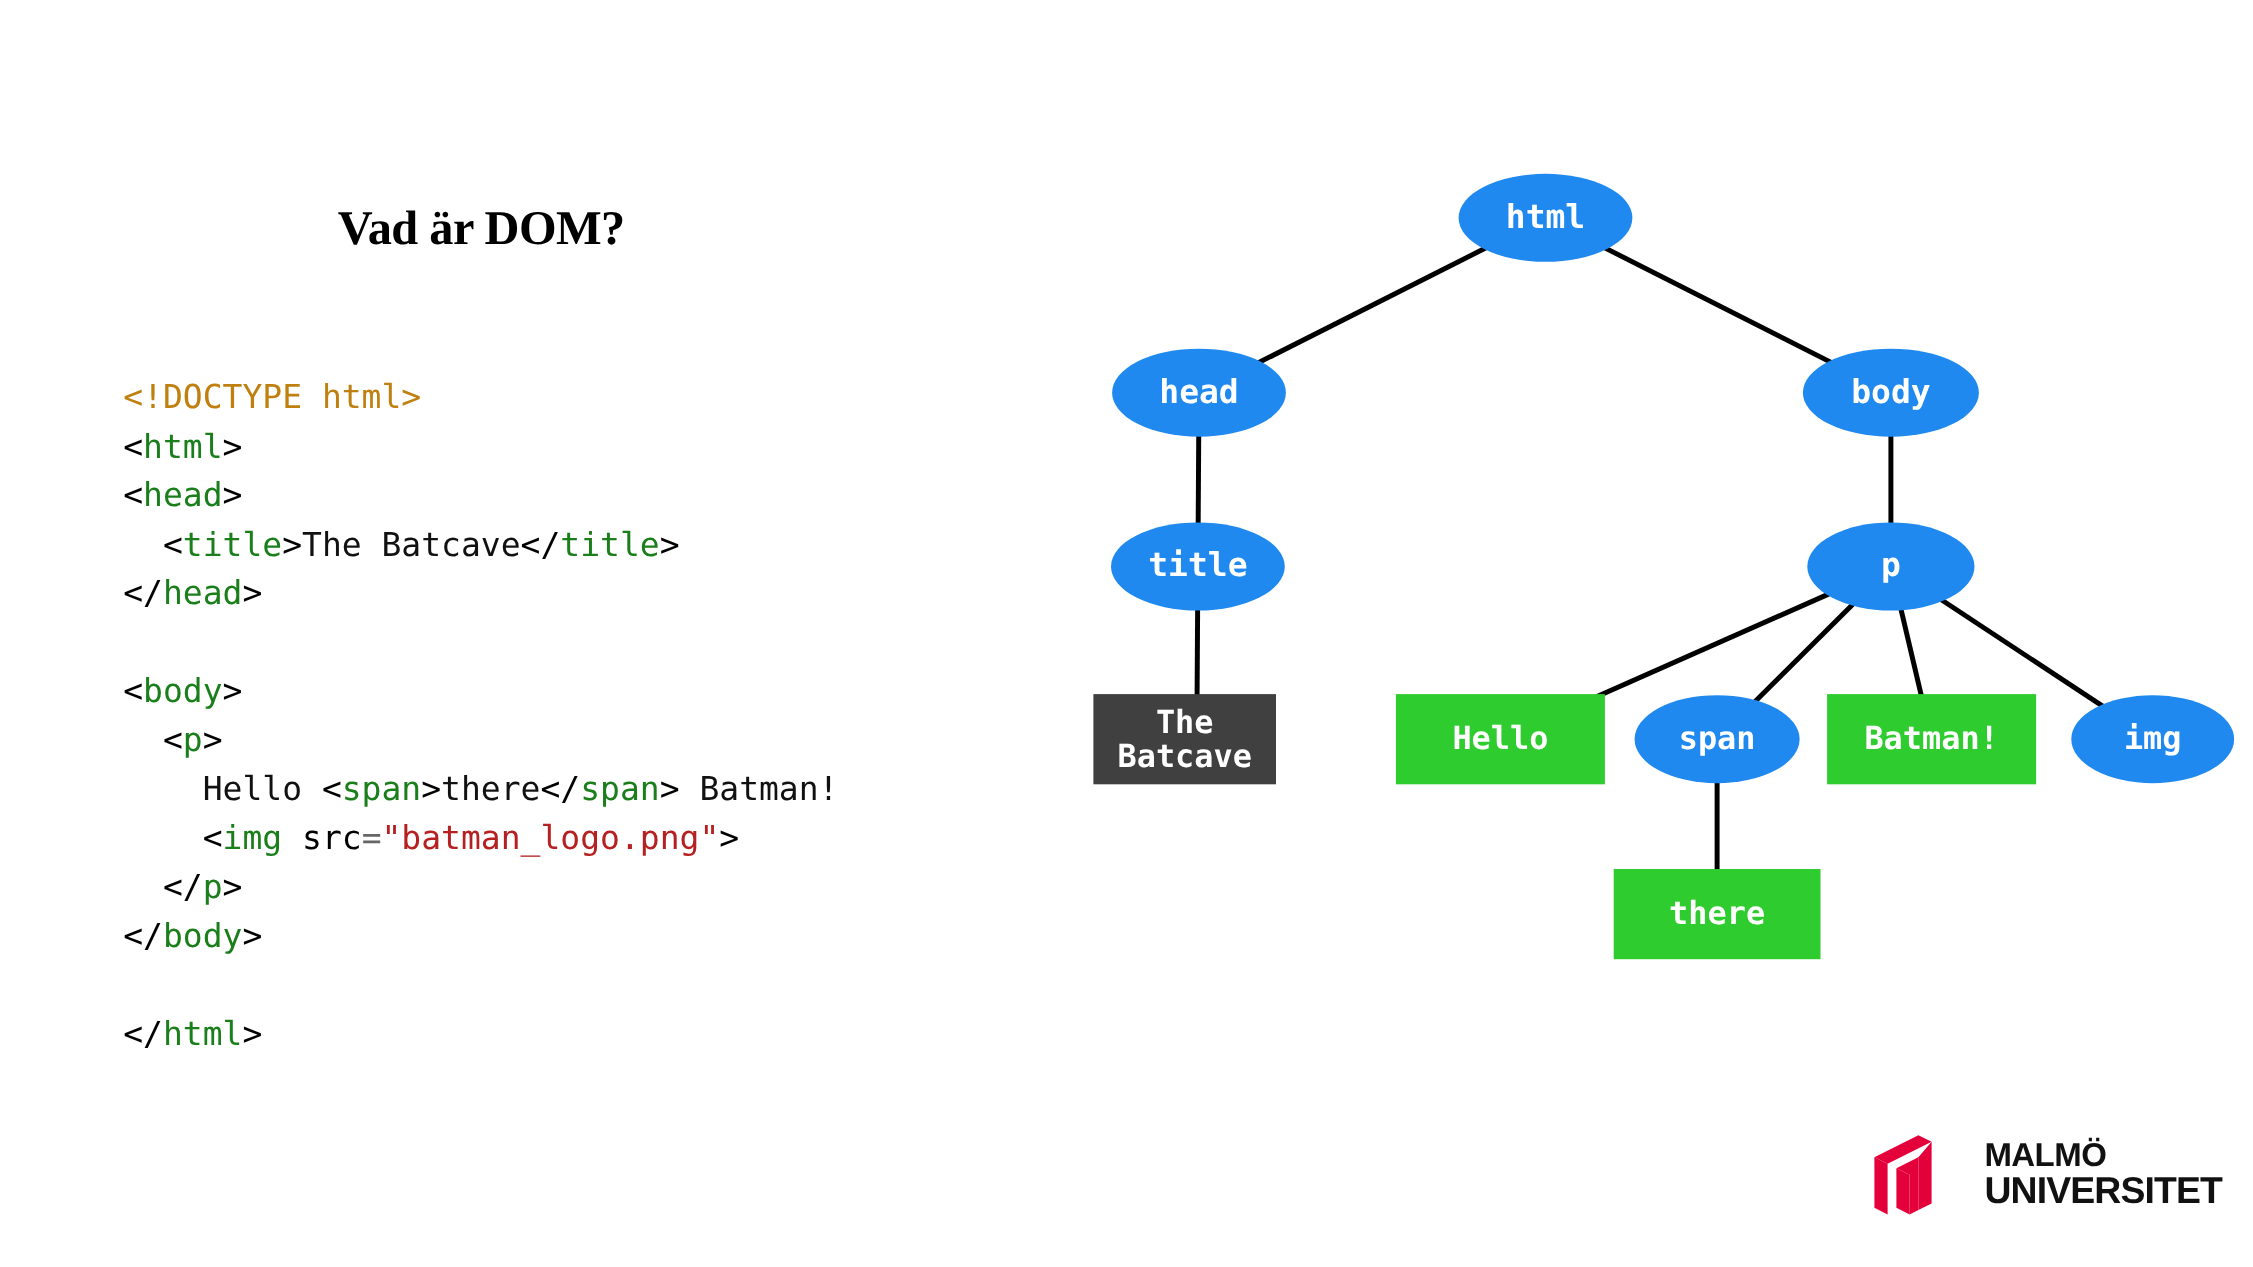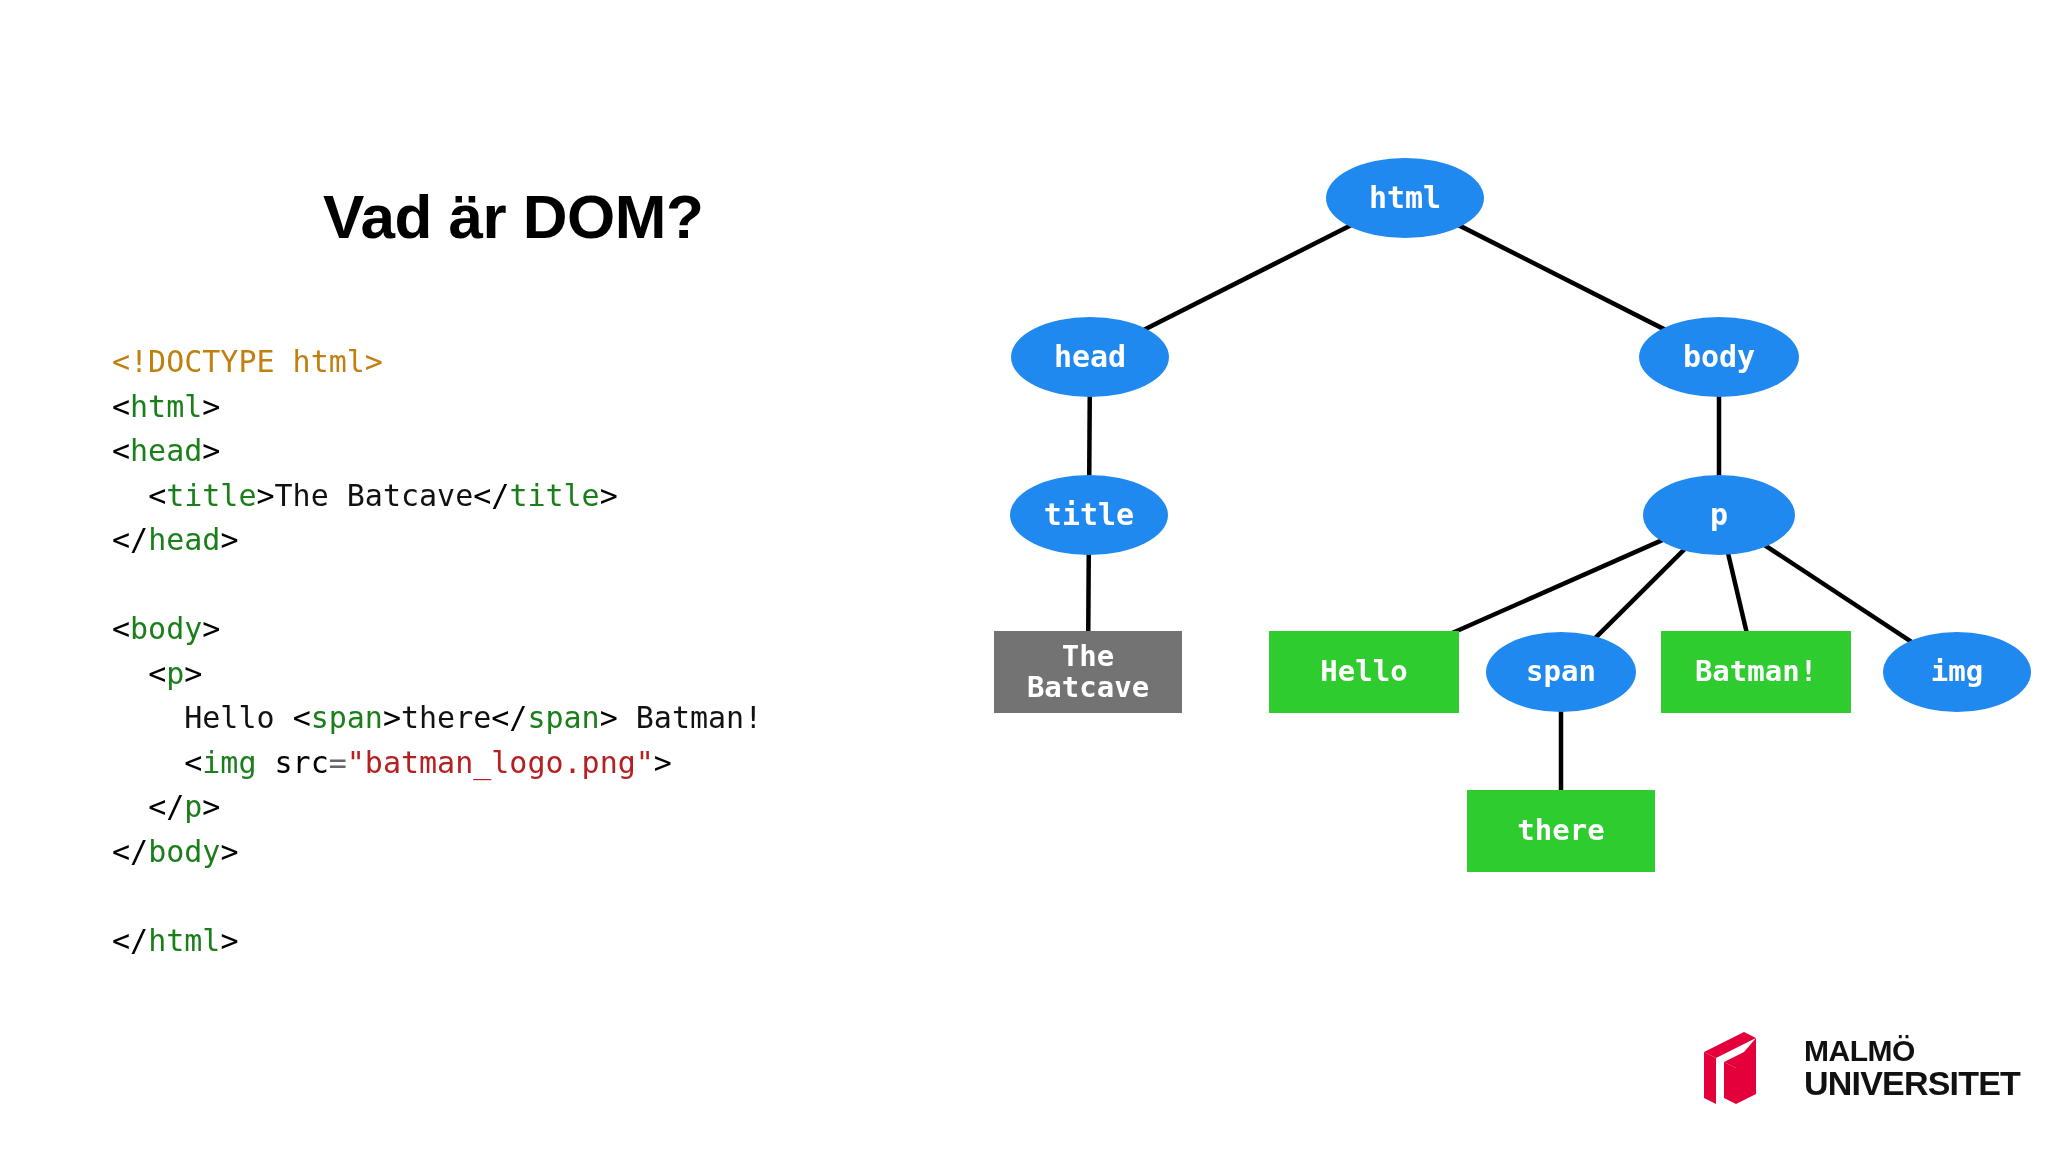--- a/index.html
+++ b/index.html
@@ -16,25 +16,25 @@
   }
   #slide {
     position: absolute;
     inset: 0;
     background: #ffffff;
   }
 
   
   #slide-title {
     position: absolute;
-    left: 323px;
+    left: 307px;
     top: 186px;
-    font-family: Liberation Sans, sans-serif;
+    font-family: Liberation Serif, serif;
     font-weight: bold;
-    font-size: 62px;
+    font-size: 44px;
     line-height: 1.0;
     color: #000000;
     letter-spacing: -0.5px;
     white-space: nowrap;
   }
 
   
   #code-block {
     position: absolute;
     left: 112px;
@@ -142,21 +142,21 @@
       </div>
       <div class="node ellipse" style="left: 1639px; top: 317px; width: 160px; height: 80px; background: rgb(32, 137, 239);">
         <span class="node-label" style="font-size: 30px; color: rgb(255, 255, 255);">body</span>
       </div>
       <div class="node ellipse" style="left: 1010px; top: 475px; width: 158px; height: 80px; background: rgb(32, 137, 239);">
         <span class="node-label" style="font-size: 30px; color: rgb(255, 255, 255);">title</span>
       </div>
       <div class="node ellipse" style="left: 1643px; top: 475px; width: 152px; height: 80px; background: rgb(32, 137, 239);">
         <span class="node-label" style="font-size: 30px; color: rgb(255, 255, 255);">p</span>
       </div>
-      <div class="node rect" style="left: 994px; top: 631px; width: 188px; height: 82px; background: #737373;">
+      <div class="node rect" style="left: 994px; top: 631px; width: 166px; height: 82px; background: #404040;">
         <span class="node-label" style="font-size: 29px; color: rgb(255, 255, 255);">The
 Batcave</span>
       </div>
       <div class="node rect" style="left: 1269px; top: 631px; width: 190px; height: 82px; background: rgb(46, 204, 47);">
         <span class="node-label" style="font-size: 29px; color: rgb(255, 255, 255);">Hello</span>
       </div>
       <div class="node ellipse" style="left: 1486px; top: 632px; width: 150px; height: 80px; background: rgb(32, 137, 239);">
         <span class="node-label" style="font-size: 29px; color: rgb(255, 255, 255);">span</span>
       </div>
       <div class="node rect" style="left: 1661px; top: 631px; width: 190px; height: 82px; background: rgb(46, 204, 47);">

